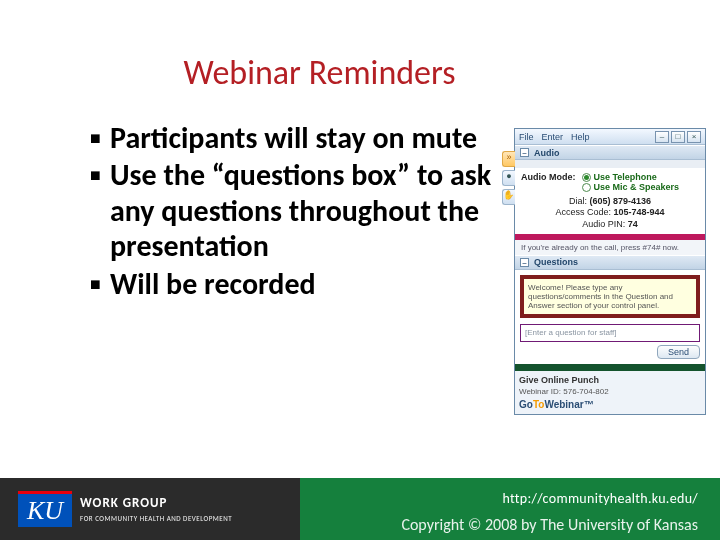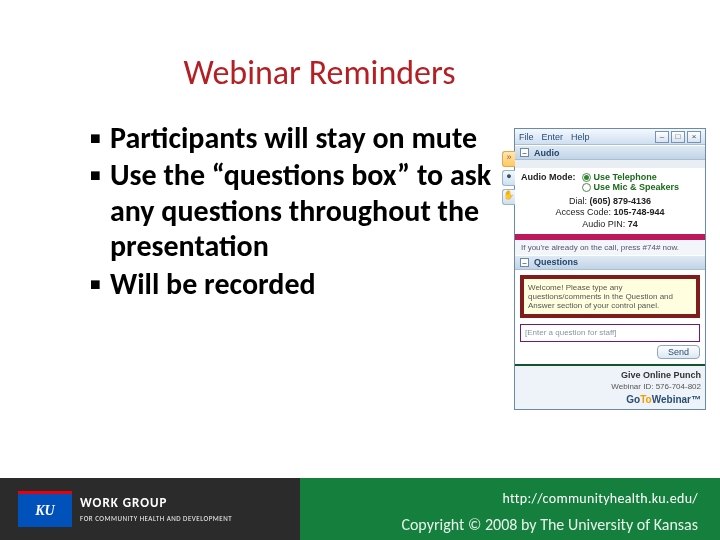--- a/index.html
+++ b/index.html
@@ -60,26 +60,26 @@
   }
   .footer .copy {
     position:absolute; bottom:6px; right:22px; font-size:16px; opacity:.9;
   }
 
   
   .ku-logo { display:flex; align-items:center; gap:8px; color:#fff; }
   .ku-mark {
     background:#0051ba;
     color:#fff;
-    font-weight:700;
+    font-weight:400;
     font-family: Georgia, 'Times New Roman', serif;
     font-style:italic;
     width:54px; height:36px;
     display:flex; align-items:center; justify-content:center;
-    font-size:14px;
+    font-size:26px;
     border-top:3px solid #e8000d;
   }
   .ku-text { line-height:1; }
   .ku-text .l1 { font-size:13px; font-weight:700; letter-spacing:1px; }
   .ku-text .l2 { font-size:7px; letter-spacing:.5px; opacity:.95; margin-top:6px; }
 
   
   .gtw {
     position:absolute;
     top:128px; right:14px;
@@ -157,28 +157,28 @@
   .gtw .qsend .btn {
     display:inline-block;
     border:1px solid #90a7bd;
     background:linear-gradient(#fdfefe,#dde8f2);
     padding:1px 10px; font-size:9px; color:#2a4d74;
     border-radius:4px;
   }
 
   .gtw .foot {
     background:#eef3f9;
-    border-top:2px solid #14532d;
+    border-top:7px solid #14532d;
     padding:4px;
-    text-align:right;
+    text-align:left;
   }
   .gtw .foot .punch { font-weight:700; font-size:9px; color:#333; }
   .gtw .foot .wid { font-size:8px; color:#555; margin-top:2px; }
   .gtw .foot .brand { margin-top:3px; font-weight:700; font-size:10px; color:#2a4d74; }
-  .gtw .foot .brand .go { color:#2a4d74;margin-left:36px; }
+  .gtw .foot .brand .go { color:#2a4d74; }
   .gtw .foot .brand .to { color:#f59b00; }
   .gtw .foot .brand .wr { color:#2a4d74; }
 
   .gtw .sidegrab {
     position:absolute; left:-13px; top:22px;
     width:13px;
     display:flex; flex-direction:column; gap:3px;
   }
   .gtw .sidegrab .g {
     width:13px; height:16px;

